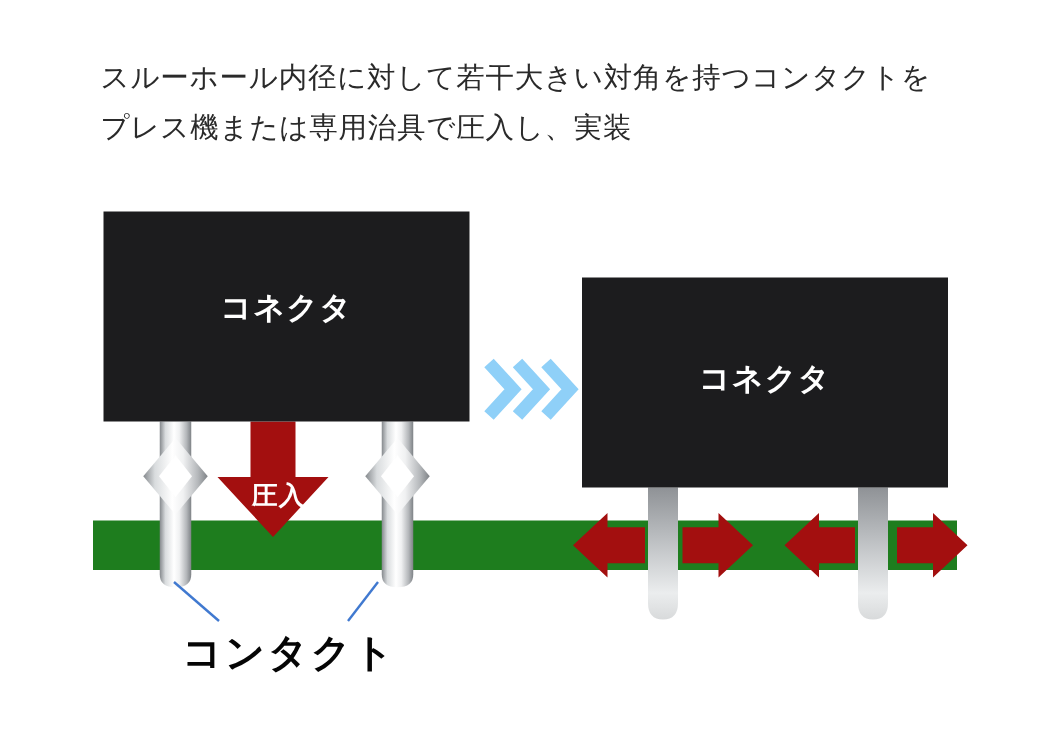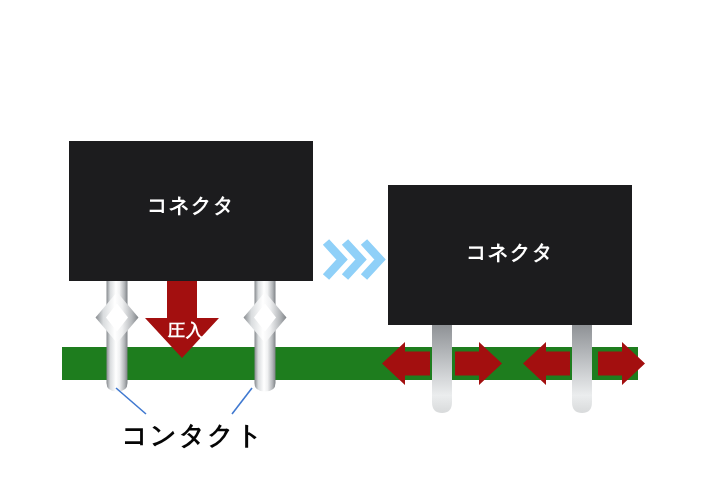--- a/index.html
+++ b/index.html
@@ -43,20 +43,24 @@
   .contact-label{
     font-family:"Liberation Sans","DejaVu Sans",sans-serif;
     font-size:26px;font-weight:700;fill:#050505;letter-spacing:2px;
   }
 </style>
 </head>
 <body>
 
 <div class="stage">
 
+  <div class="heading">
+    <div>スルーホール内径に対して若干大きい対角を持つコンタクトを</div>
+    <div>プレス機または専用治具で圧入し、実装</div>
+  </div>
 
   <svg class="diagram-svg" width="701" height="500" viewBox="0 0 701 500">
     <defs>
       <linearGradient id="metalH" x1="0" y1="0" x2="1" y2="0">
         <stop offset="0" stop-color="#85898d"></stop>
         <stop offset="0.18" stop-color="#d9dcde"></stop>
         <stop offset="0.45" stop-color="#ffffff"></stop>
         <stop offset="0.62" stop-color="#f0f1f2"></stop>
         <stop offset="0.85" stop-color="#b4b7ba"></stop>
         <stop offset="1" stop-color="#7e8286"></stop>

